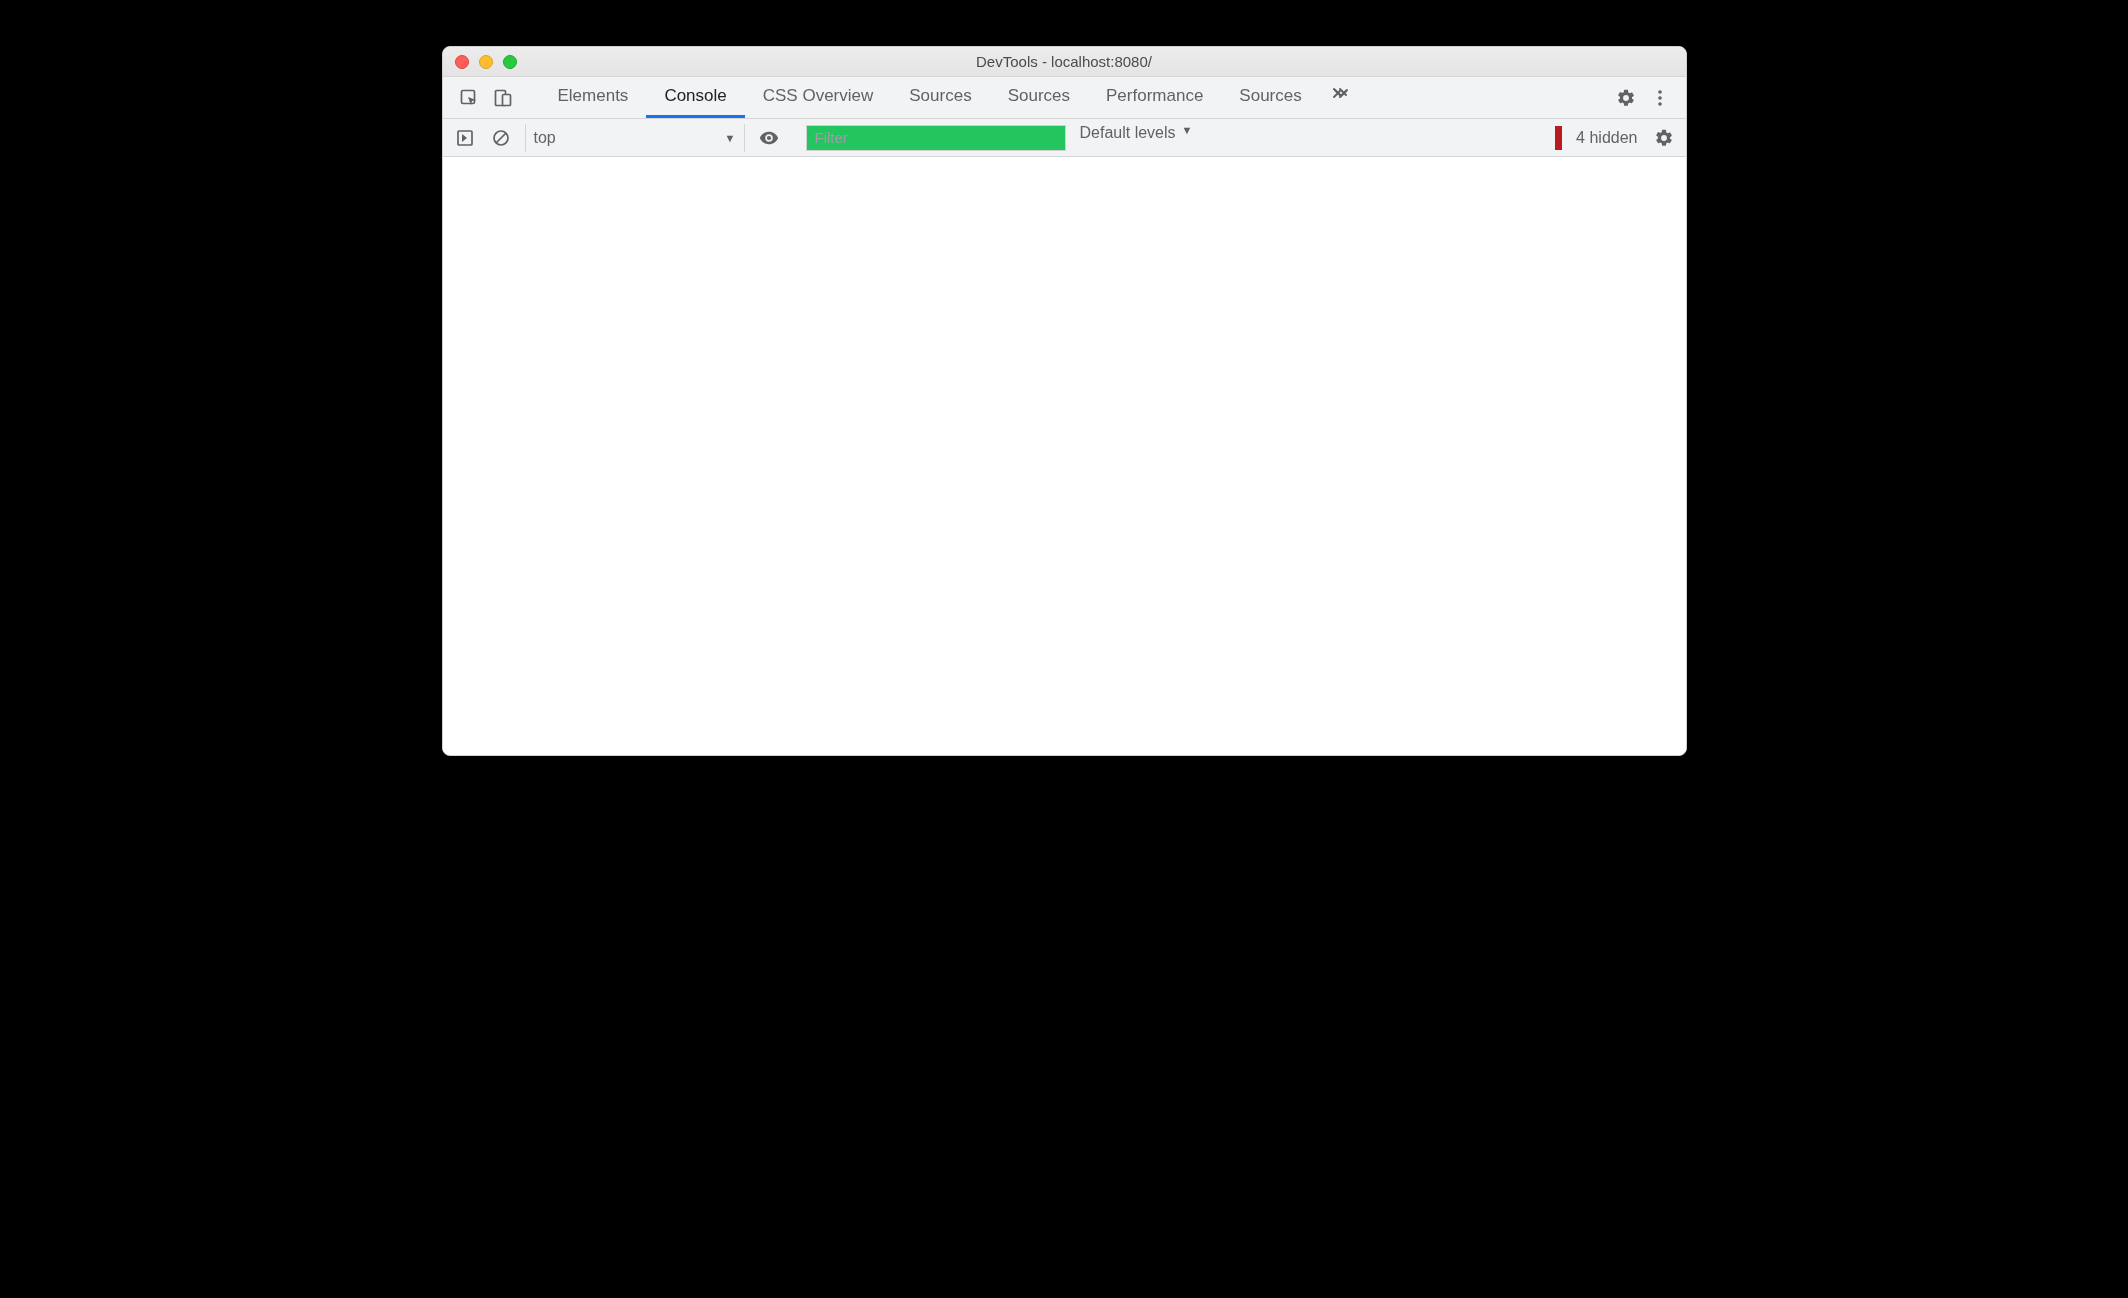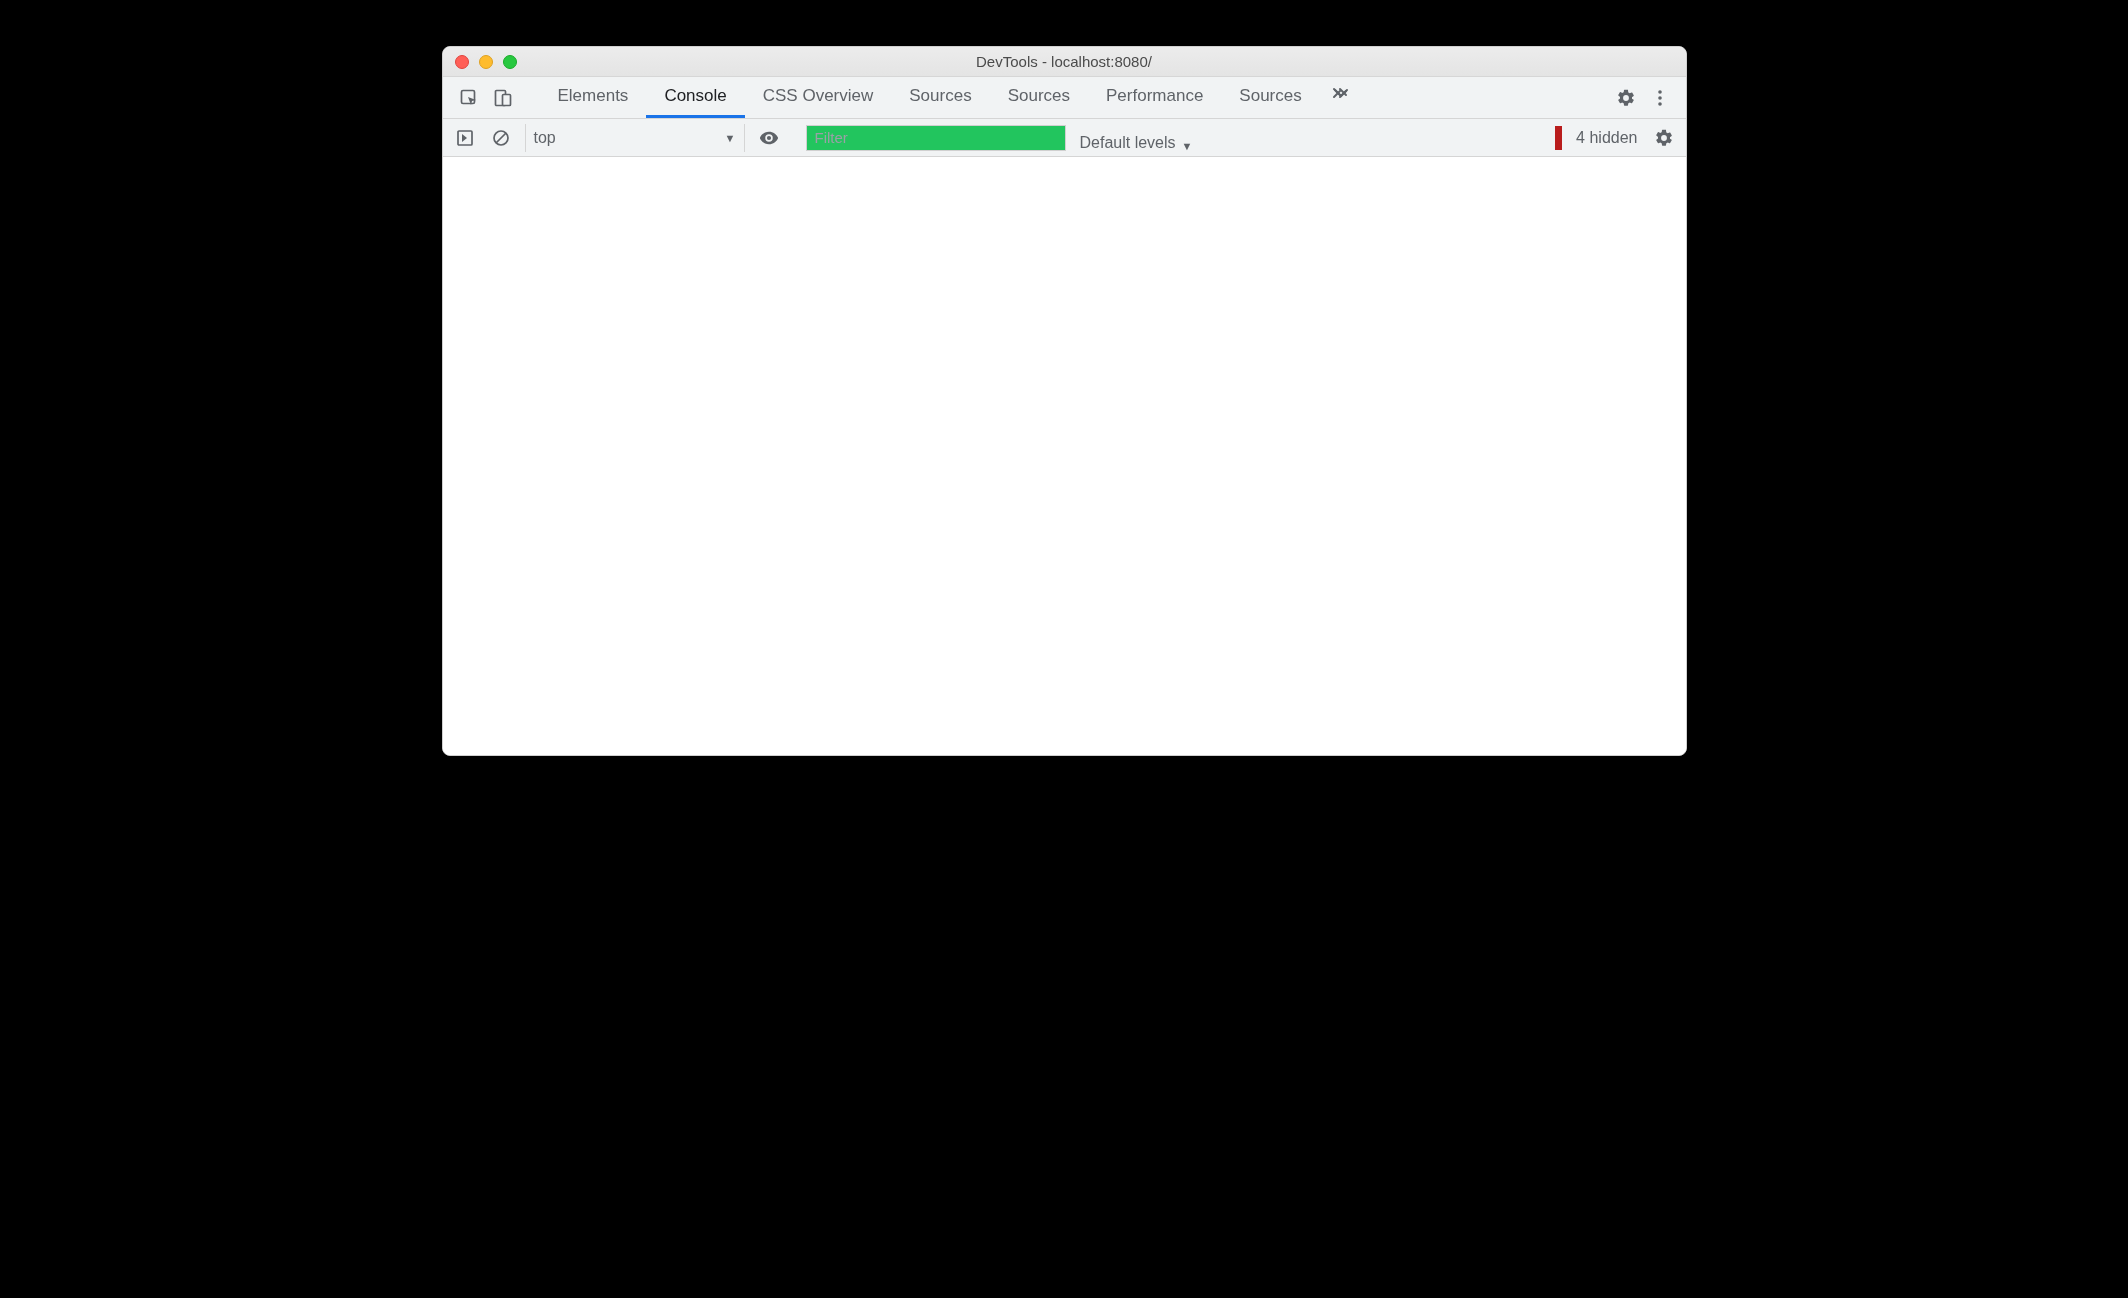--- a/index.html
+++ b/index.html
@@ -122,21 +122,21 @@
     height: 26px;
     border: 1px solid #d0d0d0;
     background: #22c55e;
     padding: 0 8px;
     font-size: 15px;
     color: #333;
   }
   .filter-input::placeholder { color: #9aa0a6; }
   .levels-select {
     height: 28px;
-    display: flex; align-items: flex-end; gap: 6px;
+    display: flex; align-items: flex-start; gap: 6px;
     padding: 0 10px;
     color: #5f6368;
     font-size: 16px;
   }
   .spacer { flex: 1; }
   .hidden-count {
     color: #5f6368;
     font-size: 16px;
     padding-right: 6px;
     display: flex; align-items: center;

